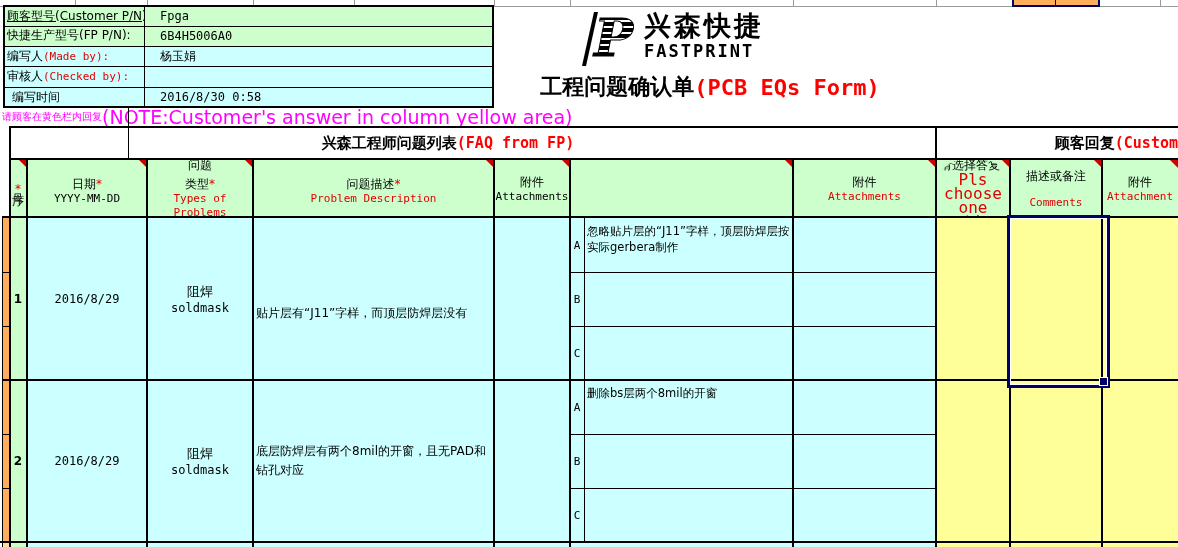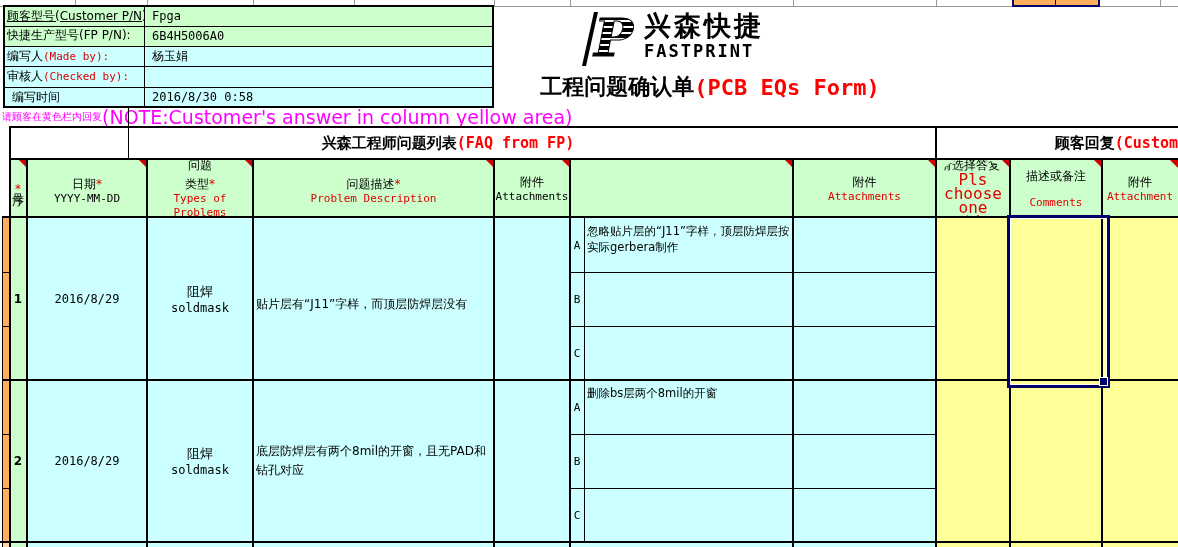--- a/index.html
+++ b/index.html
@@ -15,21 +15,21 @@
   .mono{font-family:"DejaVu Sans Mono",monospace;}
   .red{color:#e00000;}
   .magenta{color:#ff00ff;}
   .ctr{display:flex;align-items:center;justify-content:center;}
   .col{display:flex;flex-direction:column;align-items:center;justify-content:center;text-align:center;}
   .tri{position:absolute;width:0;height:0;border-left:8px solid transparent;border-top:8px solid #d00000;}
   .hdr-cn{font-size:12px;line-height:15px;}
   .hdr-en{font-size:11px;line-height:14px;}
   .v{writing-mode:vertical-rl;text-orientation:upright;font-size:12px;line-height:14px;}
   .info-label{font-size:12px;white-space:nowrap;padding-left:3px;display:flex;align-items:center;}
-  .info-value{font-size:12px;padding-left:8px;display:flex;align-items:center;}
+  .info-value{font-size:12px;padding-left:16px;display:flex;align-items:center;}
   .opt-text{font-size:11.5px;line-height:16px;padding:5px 2px 0 3px;}
   .selbox{position:absolute;border:3px solid #000066;box-shadow:inset 0 0 0 1px #ffffff;pointer-events:none;}
   .handle{position:absolute;width:7px;height:7px;background:#000066;border:1px solid #ffffff;}
 </style>
 </head>
 <body>
 
 <div id="sheet">
 
   <div class="bg" style="left:0;top:0;width:1178px;height:6px;background:#fff;"></div>
@@ -171,21 +171,21 @@
   <div class="bg" style="left:9px;top:218px;width:18px;height:329px;background:#ccffcc;"></div>
   <div class="bg" style="left:27px;top:218px;width:909px;height:329px;background:#ccffff;"></div>
   <div class="bg" style="left:936px;top:218px;width:242px;height:329px;background:#ffff99;"></div>
 
   <div class="cell ctr" style="left:9px;top:218px;width:18px;height:162px;font-size:12px;font-weight:bold;">1</div>
   <div class="cell ctr mono" style="left:27px;top:218px;width:120px;height:162px;font-size:12px;">2016/8/29</div>
   <div class="cell col" style="left:147px;top:218px;width:106px;height:162px;">
     <div style="font-size:13px;line-height:17px;">阻焊</div>
     <div class="mono" style="font-size:12px;line-height:16px;">soldmask</div>
   </div>
-  <div class="cell" style="left:253px;top:209px;width:241px;height:190px;display:flex;align-items:center;">
+  <div class="cell" style="left:253px;top:218px;width:241px;height:190px;display:flex;align-items:center;">
     <div style="font-size:12px;line-height:19px;padding:0 2px 0 3px;">贴片层有“J11”字样，而顶层防焊层没有</div>
   </div>
   <div class="cell" style="left:494px;top:218px;width:76px;height:162px;"></div>
 
   <div class="cell ctr mono" style="left:570px;top:218px;width:14px;height:54px;font-size:11px;">A</div>
   <div class="cell opt-text" style="left:584px;top:218px;width:209px;height:54px;">忽略贴片层的“J11”字样，顶层防焊层按实际gerbera制作</div>
   <div class="cell ctr mono" style="left:570px;top:272px;width:14px;height:54px;font-size:11px;">B</div>
   <div class="cell opt-text" style="left:584px;top:272px;width:209px;height:54px;"></div>
   <div class="cell ctr mono" style="left:570px;top:326px;width:14px;height:54px;font-size:11px;">C</div>
   <div class="cell opt-text" style="left:584px;top:326px;width:209px;height:54px;"></div>

